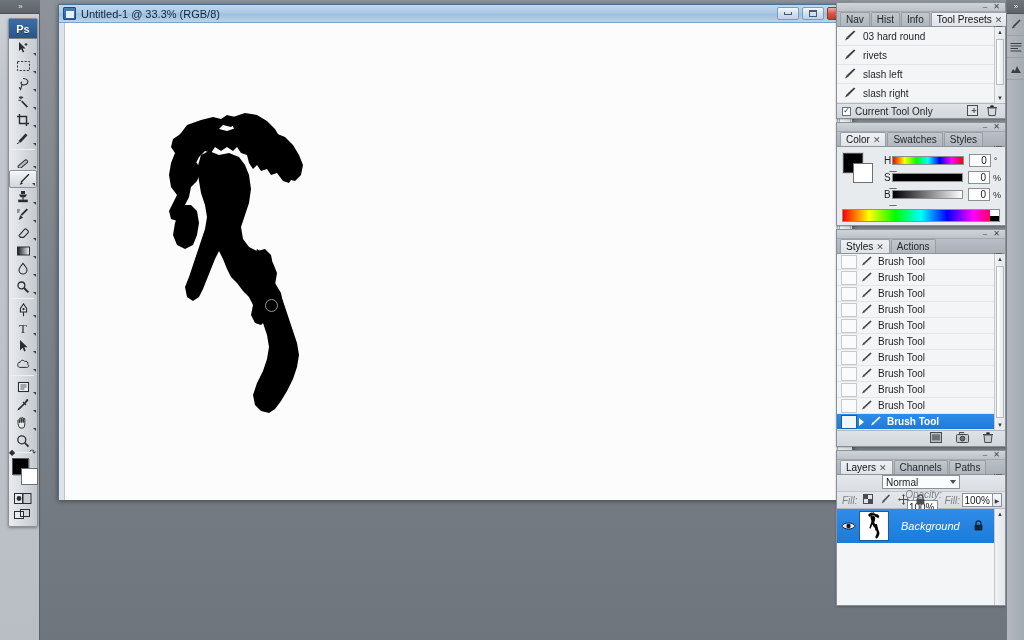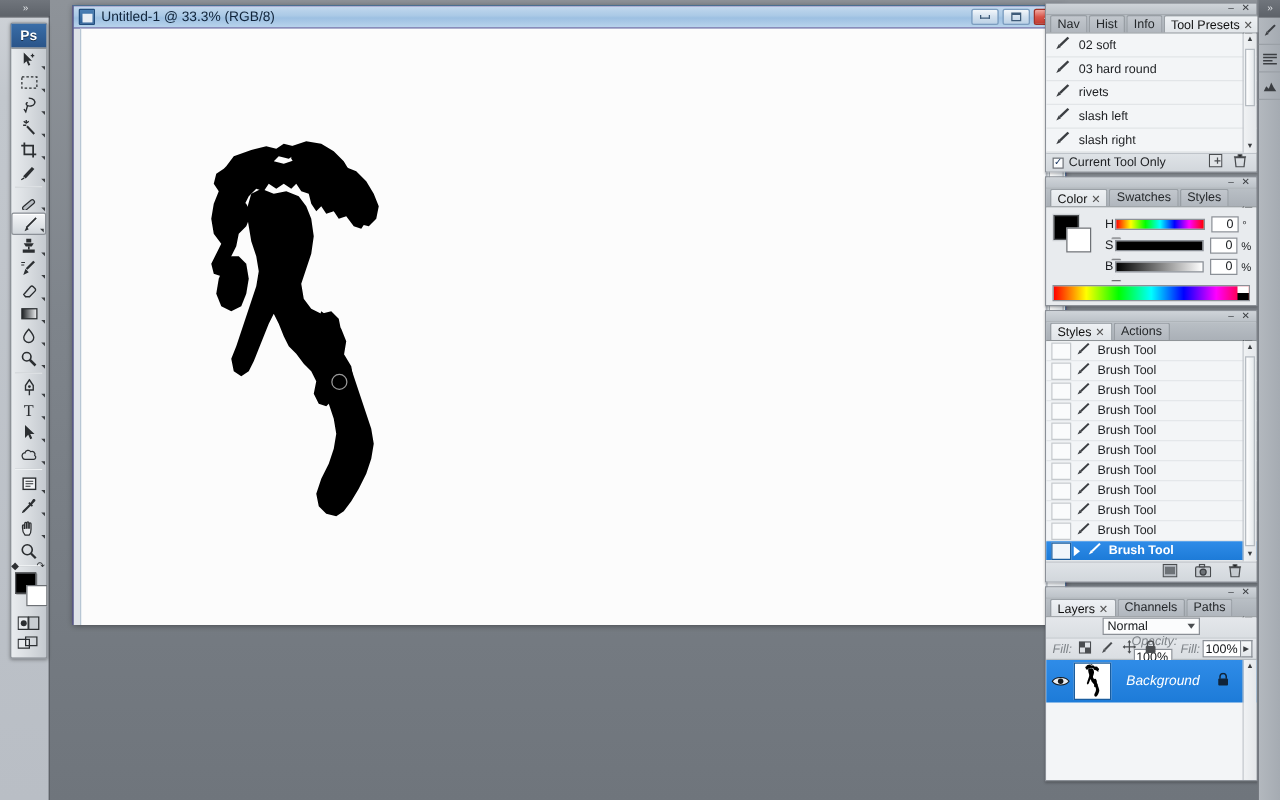--- a/index.html
+++ b/index.html
@@ -595,27 +595,20 @@
             </svg>
         </div>
       </div>
       <div class="panel-body">
         <div class="tp-list">
           <div class="tp-row">
             <span class="bico"><svg width="14" height="11" viewBox="0 0 14 11">
                   <path d="M12.4 0.6 L5.6 7.2 L4.2 5.8 L11 -0.6 Z" fill="#3b3e42" transform="translate(0,1)"></path>
                   <path d="M4 6.4 L2 10.4 L5.8 8.6 Z" fill="#3b3e42"></path>
                 </svg></span>
-            <span>02 soft</span>
-          </div>
-          <div class="tp-row">
-            <span class="bico"><svg width="14" height="11" viewBox="0 0 14 11">
-                  <path d="M12.4 0.6 L5.6 7.2 L4.2 5.8 L11 -0.6 Z" fill="#3b3e42" transform="translate(0,1)"></path>
-                  <path d="M4 6.4 L2 10.4 L5.8 8.6 Z" fill="#3b3e42"></path>
-                </svg></span>
             <span>03 hard round</span>
           </div>
           <div class="tp-row">
             <span class="bico"><svg width="14" height="11" viewBox="0 0 14 11">
                   <path d="M12.4 0.6 L5.6 7.2 L4.2 5.8 L11 -0.6 Z" fill="#3b3e42" transform="translate(0,1)"></path>
                   <path d="M4 6.4 L2 10.4 L5.8 8.6 Z" fill="#3b3e42"></path>
                 </svg></span>
             <span>rivets</span>
           </div>
           <div class="tp-row">

